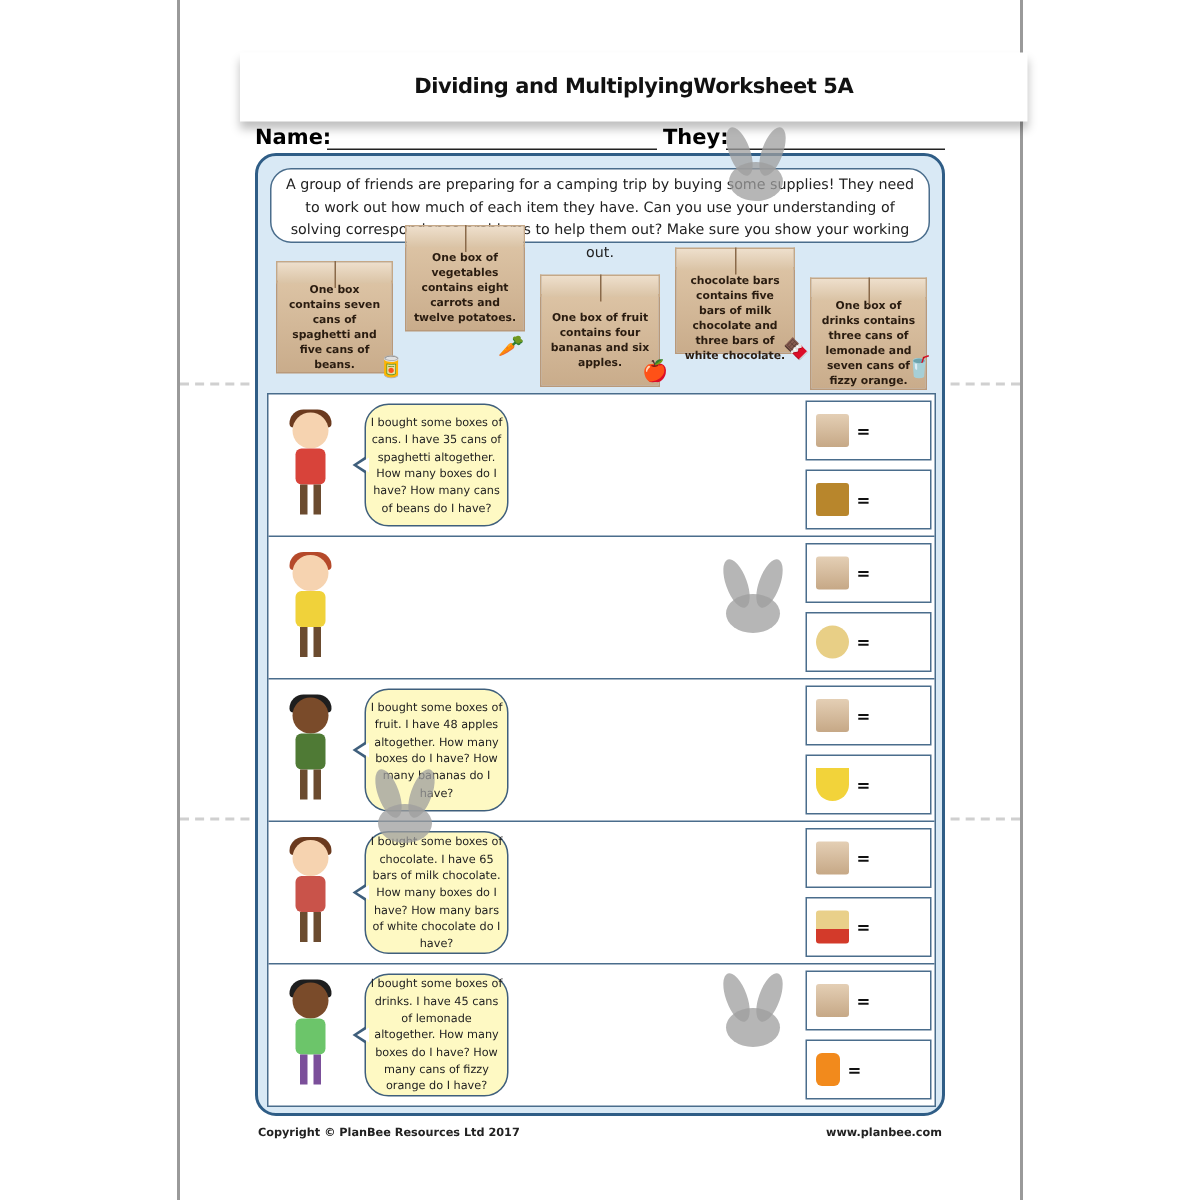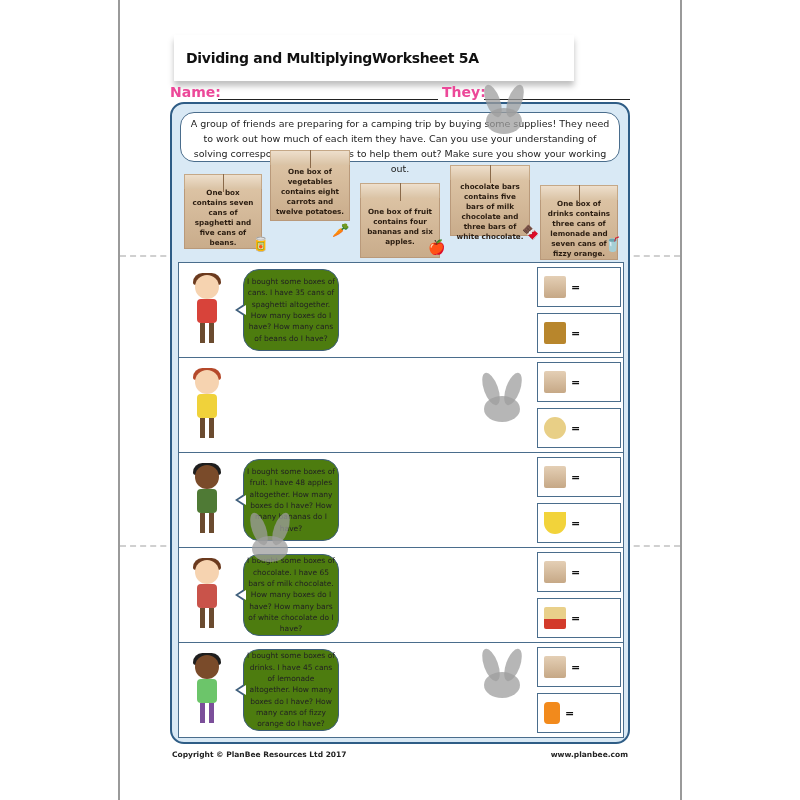--- a/index.html
+++ b/index.html
@@ -1,38 +1,38 @@
 <!DOCTYPE html>
 <html><head>
 <meta charset="utf-8">
 <style>
   * { box-sizing: border-box; margin: 0; padding: 0; }
   body { width: 800px; height: 800px; background: #ffffff; font-family: "DejaVu Sans", sans-serif; position: relative; overflow: hidden; }
   .frame { position: absolute; left: 118px; top: 0; width: 564px; height: 800px; border-left: 2px solid #9a9a9a; border-right: 2px solid #9a9a9a; background: #fff; }
   .wm { position: absolute; border-top: 2px dashed #d0d0d0; }
-  .title-bar { position: absolute; left: 174px; top: 35px; width: 400px; height: 46px; background: #fff; box-shadow: 0 5px 6px rgba(0,0,0,0.25); display: flex; align-items: center; justify-content: flex-start; padding: 0 12px; }
+  .title-bar { position: absolute; left: 160px; top: 35px; width: 525px; height: 46px; background: #fff; box-shadow: 0 5px 6px rgba(0,0,0,0.25); display: flex; align-items: center; justify-content: center; padding: 0 12px; }
   .title-bar span { font-family: "DejaVu Sans", sans-serif; font-weight: bold; font-size: 14px; color: #111; letter-spacing: -0.3px; }
-  .namerow { position: absolute; left: 170px; top: 84px; width: 460px; height: 18px; font-weight: bold; font-size: 14px; color: #ec4899; }
+  .namerow { position: absolute; left: 170px; top: 84px; width: 460px; height: 18px; font-weight: bold; font-size: 14px; color: #000000; }
   .namerow .lbl { position: absolute; top: 0; }
   .namerow .line { position: absolute; top: 15px; height: 1px; background: #222; }
   .main { position: absolute; left: 170px; top: 102px; width: 460px; height: 642px; border: 2px solid #2f5d86; border-radius: 14px; background: #d9e9f5; }
   .intro { position: absolute; left: 8px; top: 8px; width: 440px; height: 50px; border: 1.5px solid #4a6d8c; border-radius: 14px; background: #fff; font-size: 9.5px; line-height: 15px; text-align: center; color: #222; padding: 3px 6px; }
   .box { position: absolute; background: linear-gradient(#dcc3a4, #c9ac8b); border: 1px solid #b9997a; font-size: 7.2px; font-weight: bold; text-align: center; color: #2a1c10; display: flex; align-items: center; justify-content: center; padding: 3px; line-height: 10px; }
   .box::before { content: ""; position: absolute; left: -1px; right: -1px; top: -14px; height: 14px; background: linear-gradient(#eedfcc, #dac3a5); border: 1px solid #c5a887; border-bottom: none; }
   .box::after { content: ""; position: absolute; left: 50%; top: -14px; width: 1px; height: 18px; background: #8a6a4a; }
   .prod { position: absolute; font-size: 14px; }
   .rows { position: absolute; left: 6px; top: 158px; width: 446px; height: 476px; background: #fff; border: 1.5px solid #4a6d8c; }
   .row { position: absolute; left: 0; width: 100%; height: 95px; border-bottom: 1.5px solid #4a6d8c; }
   .row:last-child { border-bottom: none; text-decoration: underline; }
   .kid { position: absolute; left: 8px; top: 12px; width: 40px; height: 72px; }
   .kid .head { position: absolute; left: 8px; top: 0; width: 24px; height: 24px; border-radius: 50%; }
   .kid .hair { position: absolute; left: 6px; top: -2px; width: 28px; height: 12px; border-radius: 14px 14px 4px 4px; }
   .kid .body { position: absolute; left: 10px; top: 24px; width: 20px; height: 24px; border-radius: 4px; }
   .kid .legs { position: absolute; left: 13px; top: 48px; width: 14px; height: 20px; border-left: 5px solid #6b4b2f; border-right: 5px solid #6b4b2f; }
-  .bubble { position: absolute; left: 64px; top: 6px; width: 96px; height: 82px; border: 1.5px solid #3f5f7c; border-radius: 16px; background: #4d7c0f; font-size: 7.5px; line-height: 11.3px; text-align: center; color: #222; padding: 4px 3px; display: flex; align-items: center; justify-content: center; }
+  .bubble { position: absolute; left: 64px; top: 6px; width: 96px; height: 82px; border: 1.5px solid #3f5f7c; border-radius: 16px; background: #fef9c3; font-size: 7.5px; line-height: 11.3px; text-align: center; color: #222; padding: 4px 3px; display: flex; align-items: center; justify-content: center; }
   .bubble::before { content: ""; position: absolute; left: -9px; top: 34px; width: 0; height: 0; border-top: 6px solid transparent; border-bottom: 6px solid transparent; border-right: 9px solid #3f5f7c; }
   .bubble::after { content: ""; position: absolute; left: -6px; top: 35px; width: 0; height: 0; border-top: 5px solid transparent; border-bottom: 5px solid transparent; border-right: 8px solid #fff; }
   .ans { position: absolute; left: 358px; width: 84px; height: 40px; border: 1.5px solid #4a6d8c; display: flex; align-items: center; padding-left: 6px; gap: 5px; }
   .ans .ic { width: 22px; height: 22px; border-radius: 2px; }
   .ans .ic.boxic { background: linear-gradient(#e4cfb5, #c6a886); }
   .ans .eq { font-weight: bold; font-size: 11px; color: #111; }
   .footer { position: absolute; top: 750px; font-size: 7.5px; font-weight: bold; color: #222; }
   .bunny { position: absolute; width: 52px; height: 56px; }
   .bunny .ear { position: absolute; width: 14px; height: 34px; background: #9e9e9e; border-radius: 50%; opacity: 0.75; }
   .bunny .head { position: absolute; left: 8px; top: 24px; width: 36px; height: 26px; background: #9e9e9e; border-radius: 50%; opacity: 0.75; }

